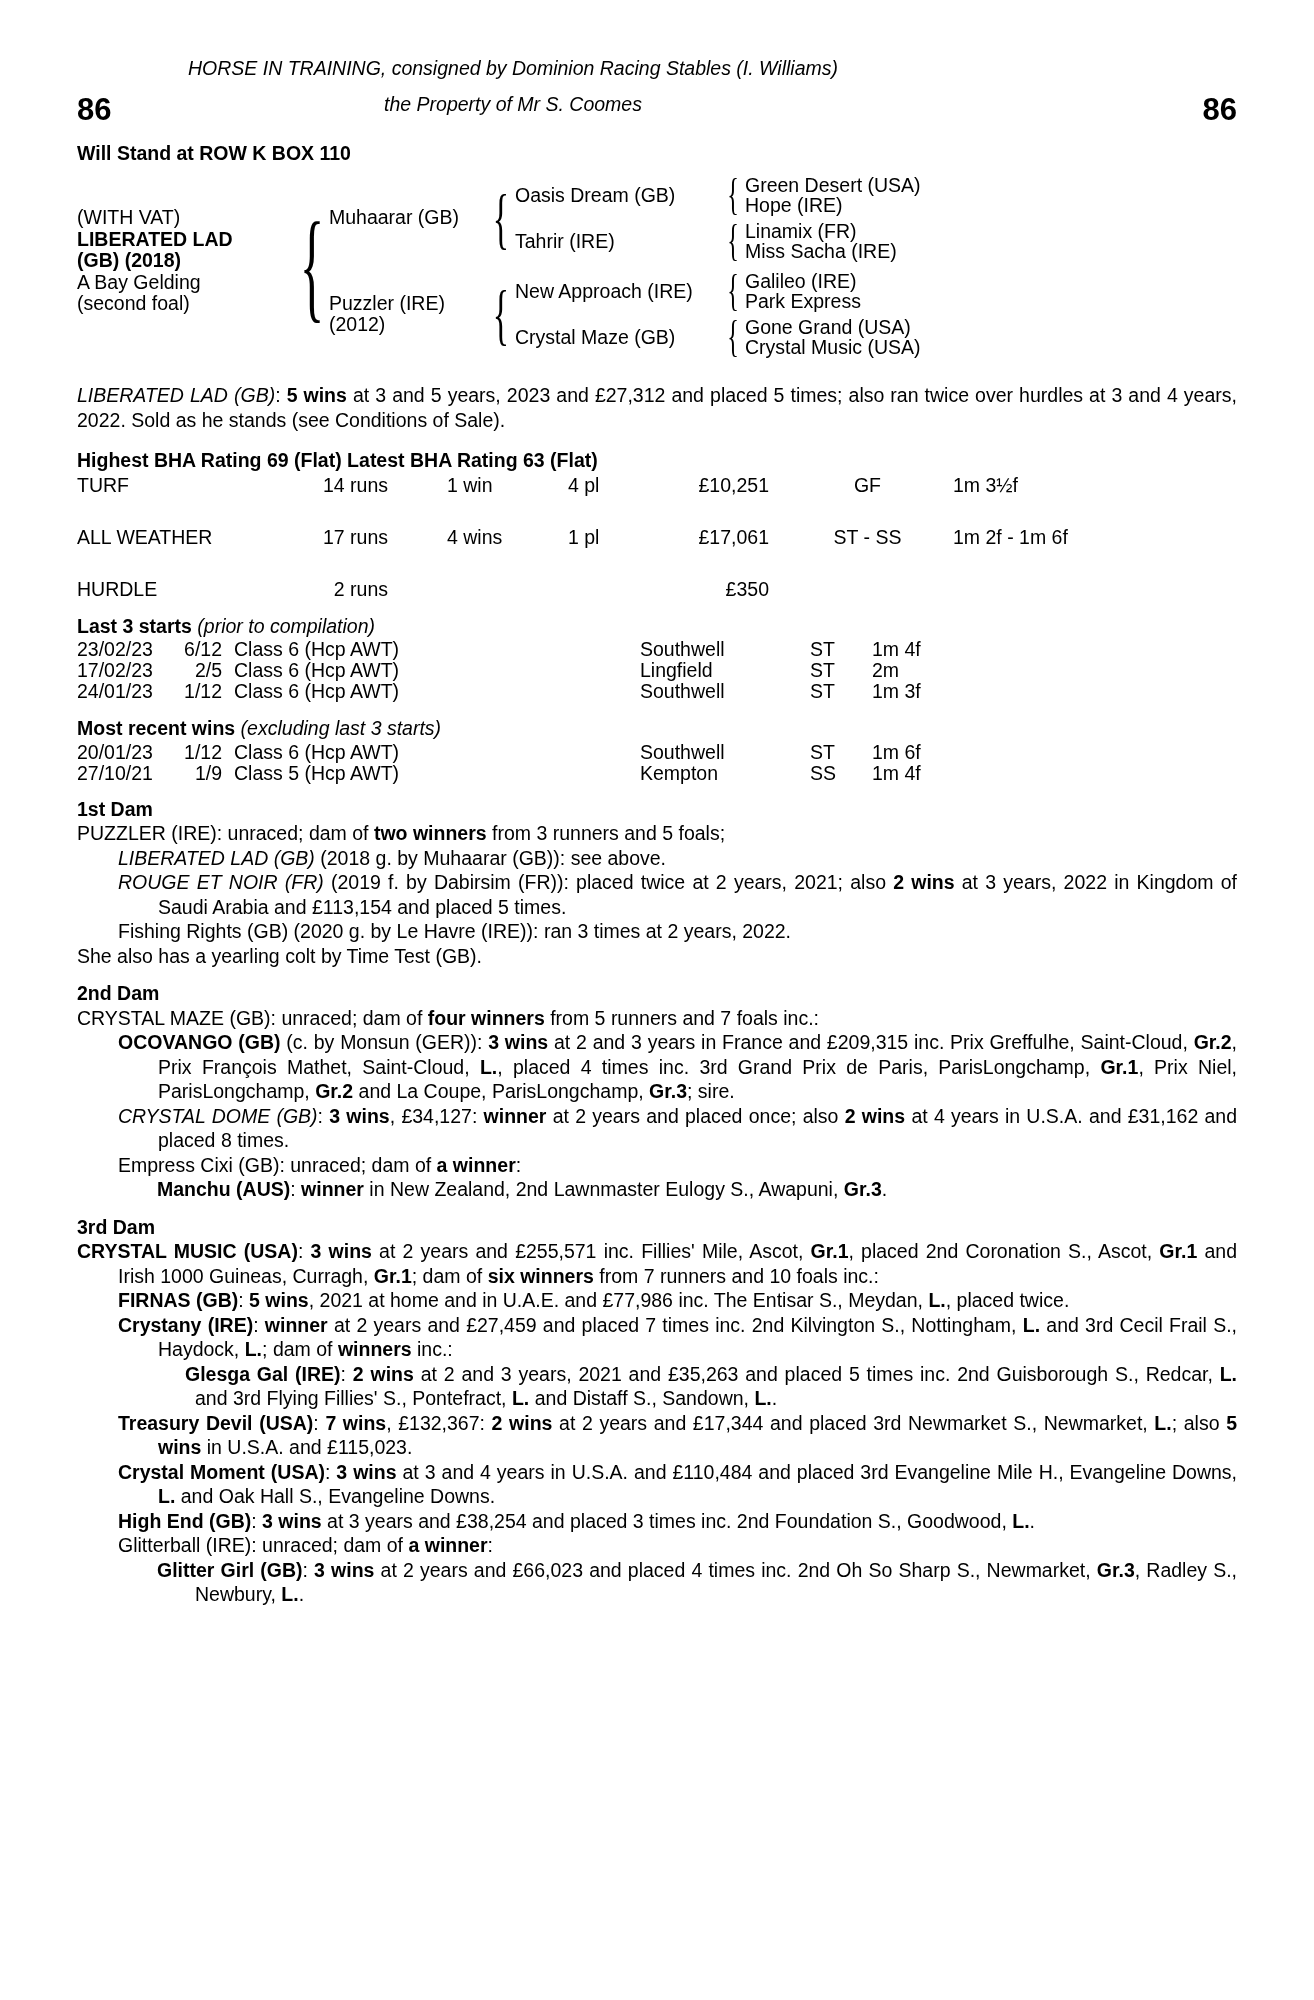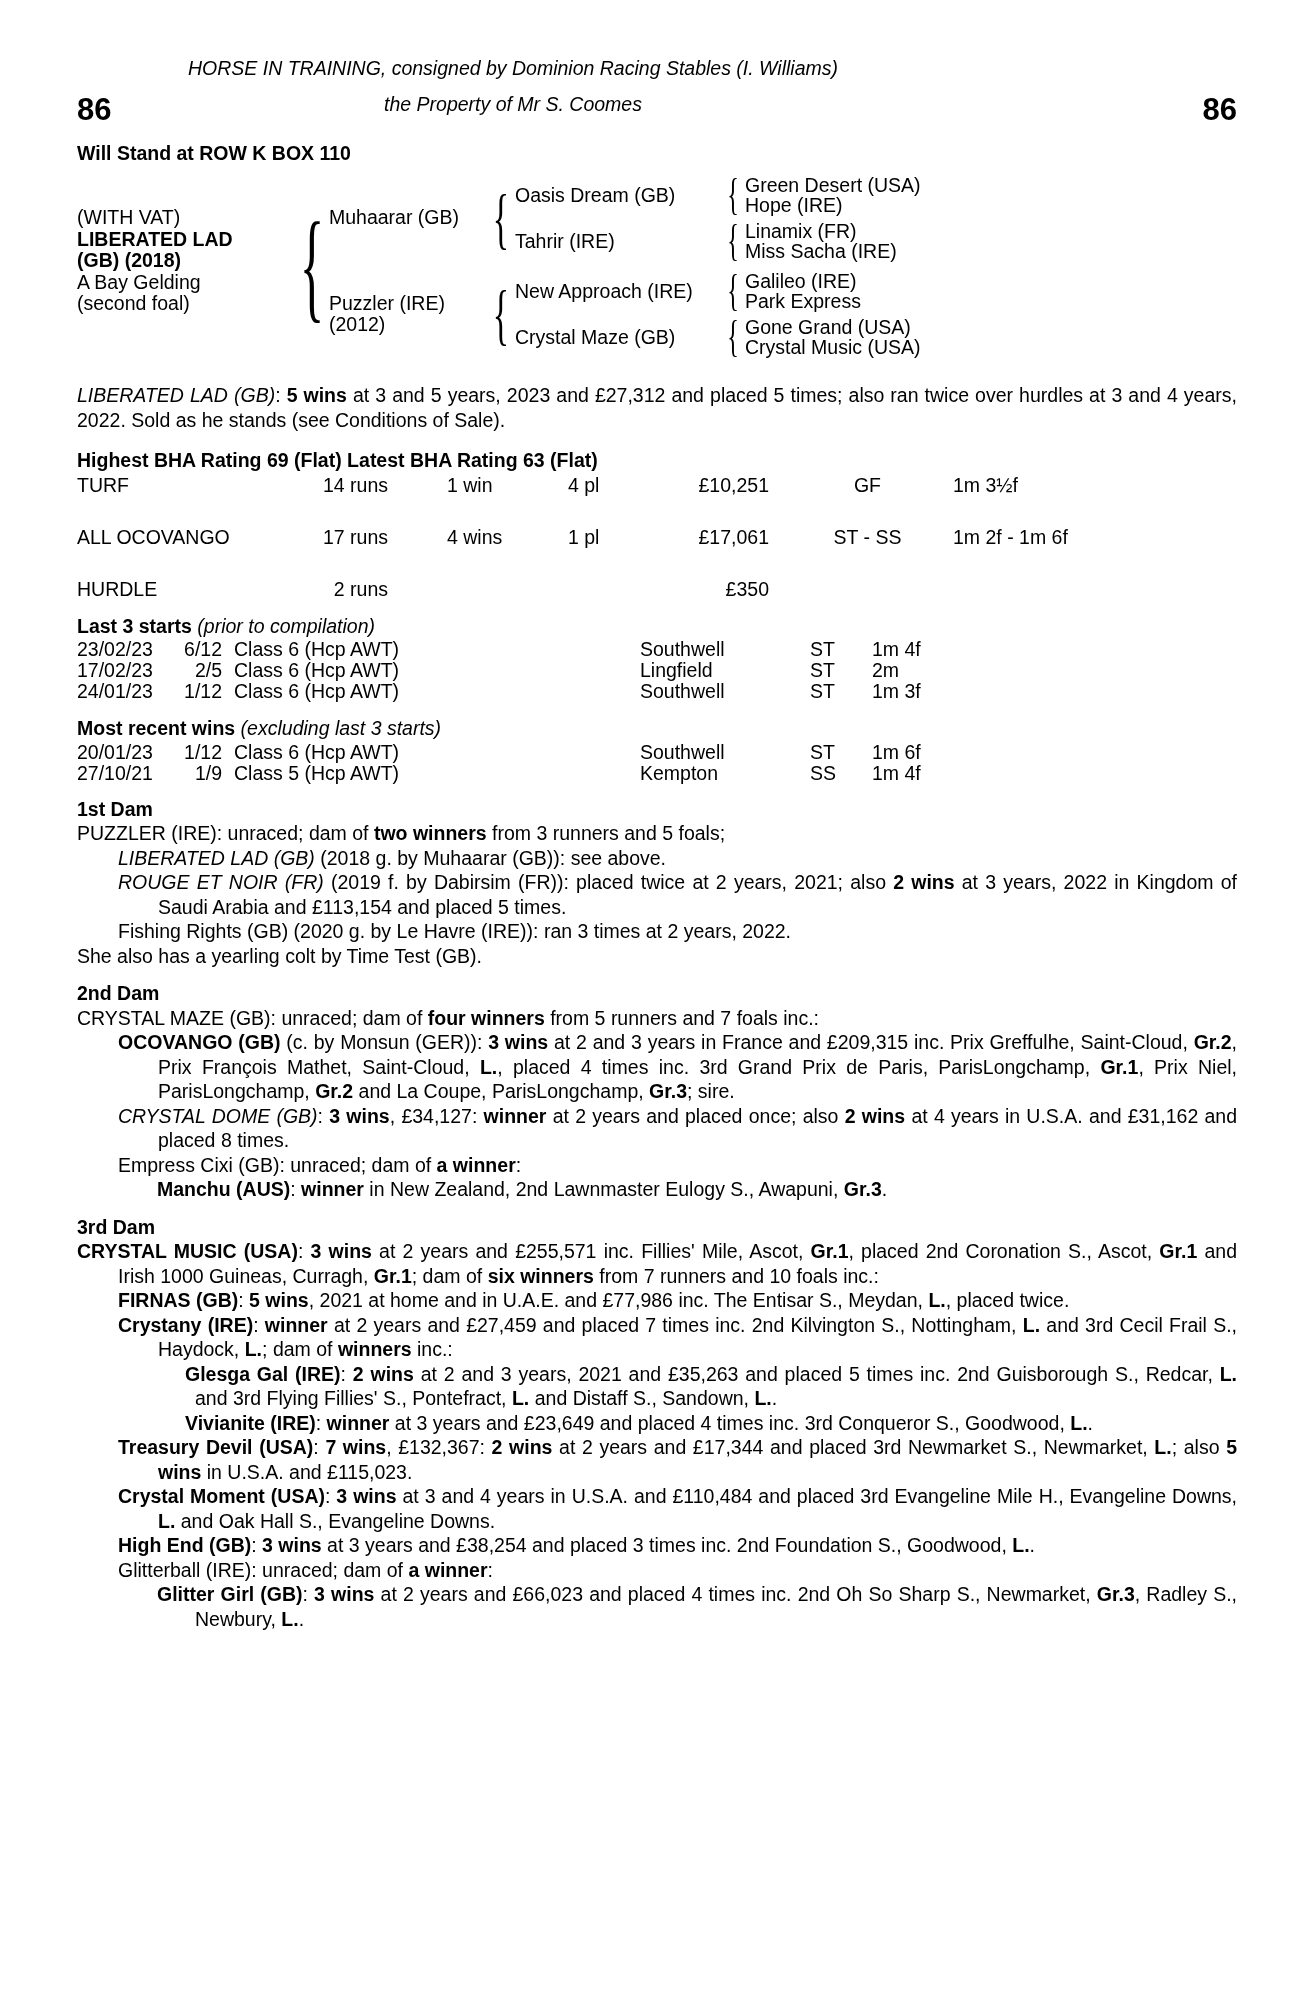--- a/index.html
+++ b/index.html
@@ -162,21 +162,21 @@
   <div class="b ratings">Highest BHA Rating 69 (Flat) Latest BHA Rating 63 (Flat)</div>
 
   <div class="stats">
       <div class="cell c0">TURF</div>
       <div class="cell c1">14 runs</div>
       <div class="cell c2">1 win</div>
       <div class="cell c3">4 pl</div>
       <div class="cell c4">£10,251</div>
       <div class="cell c5">GF</div>
       <div class="cell c6">1m 3½f</div>
-      <div class="cell c0">ALL OCOVANGO</div>
+      <div class="cell c0">ALL WEATHER</div>
       <div class="cell c1">17 runs</div>
       <div class="cell c2">4 wins</div>
       <div class="cell c3">1 pl</div>
       <div class="cell c4">£17,061</div>
       <div class="cell c5">ST - SS</div>
       <div class="cell c6">1m 2f - 1m 6f</div>
       <div class="cell c0">HURDLE</div>
       <div class="cell c1">2 runs</div>
       <div class="cell c2"></div>
       <div class="cell c3"></div>
@@ -234,21 +234,20 @@
       <div class="para ind0"><span>CRYSTAL MAZE (GB): unraced; dam of </span><span class="b">four winners</span><span> from 5 runners and 7 foals inc.:</span></div>
       <div class="para ind1"><span class="b">OCOVANGO (GB)</span><span> (c. by Monsun (GER)): </span><span class="b">3 wins</span><span> at 2 and 3 years in France and £209,315 inc. Prix Greffulhe, Saint-Cloud, </span><span class="b">Gr.2</span><span>, Prix François Mathet, Saint-Cloud, </span><span class="b">L.</span><span>, placed 4 times inc. 3rd Grand Prix de Paris, ParisLongchamp, </span><span class="b">Gr.1</span><span>, Prix Niel, ParisLongchamp, </span><span class="b">Gr.2</span><span> and La Coupe, ParisLongchamp, </span><span class="b">Gr.3</span><span>; sire.</span></div>
       <div class="para ind1"><span class="i">CRYSTAL DOME (GB)</span><span>: </span><span class="b">3 wins</span><span>, £34,127: </span><span class="b">winner</span><span> at 2 years and placed once; also </span><span class="b">2 wins</span><span> at 4 years in U.S.A. and £31,162 and placed 8 times.</span></div>
       <div class="para ind1"><span>Empress Cixi (GB): unraced; dam of </span><span class="b">a winner</span><span>:</span></div>
       <div class="para ind2"><span class="b">Manchu (AUS)</span><span>: </span><span class="b">winner</span><span> in New Zealand, 2nd Lawnmaster Eulogy S., Awapuni, </span><span class="b">Gr.3</span><span>.</span></div>
       <div class="sec-head">3rd Dam</div>
       <div class="para ind0"><span class="b">CRYSTAL MUSIC (USA)</span><span>: </span><span class="b">3 wins</span><span> at 2 years and £255,571 inc. Fillies' Mile, Ascot, </span><span class="b">Gr.1</span><span>, placed 2nd Coronation S., Ascot, </span><span class="b">Gr.1</span><span> and Irish 1000 Guineas, Curragh, </span><span class="b">Gr.1</span><span>; dam of </span><span class="b">six winners</span><span> from 7 runners and 10 foals inc.:</span></div>
       <div class="para ind1"><span class="b">FIRNAS (GB)</span><span>: </span><span class="b">5 wins</span><span>, 2021 at home and in U.A.E. and £77,986 inc. The Entisar S., Meydan, </span><span class="b">L.</span><span>, placed twice.</span></div>
       <div class="para ind1"><span class="b">Crystany (IRE)</span><span>: </span><span class="b">winner</span><span> at 2 years and £27,459 and placed 7 times inc. 2nd Kilvington S., Nottingham, </span><span class="b">L.</span><span> and 3rd Cecil Frail S., Haydock, </span><span class="b">L.</span><span>; dam of </span><span class="b">winners</span><span> inc.:</span></div>
       <div class="para ind3"><span class="b">Glesga Gal (IRE)</span><span>: </span><span class="b">2 wins</span><span> at 2 and 3 years, 2021 and £35,263 and placed 5 times inc. 2nd Guisborough S., Redcar, </span><span class="b">L.</span><span> and 3rd Flying Fillies' S., Pontefract, </span><span class="b">L.</span><span> and Distaff S., Sandown, </span><span class="b">L.</span><span>.</span></div>
-      <div class="para ind3"><span class="b">Vivianite (IRE)</span><span>: </span><span class="b">winner</span><span> at 3 years and £23,649 and placed 4 times inc. 3rd Conqueror S., Goodwood, </span><span class="b">L.</span><span>.</span></div>
       <div class="para ind1"><span class="b">Treasury Devil (USA)</span><span>: </span><span class="b">7 wins</span><span>, £132,367: </span><span class="b">2 wins</span><span> at 2 years and £17,344 and placed 3rd Newmarket S., Newmarket, </span><span class="b">L.</span><span>; also </span><span class="b">5 wins</span><span> in U.S.A. and £115,023.</span></div>
       <div class="para ind1"><span class="b">Crystal Moment (USA)</span><span>: </span><span class="b">3 wins</span><span> at 3 and 4 years in U.S.A. and £110,484 and placed 3rd Evangeline Mile H., Evangeline Downs, </span><span class="b">L.</span><span> and Oak Hall S., Evangeline Downs.</span></div>
       <div class="para ind1"><span class="b">High End (GB)</span><span>: </span><span class="b">3 wins</span><span> at 3 years and £38,254 and placed 3 times inc. 2nd Foundation S., Goodwood, </span><span class="b">L.</span><span>.</span></div>
       <div class="para ind1"><span>Glitterball (IRE): unraced; dam of </span><span class="b">a winner</span><span>:</span></div>
       <div class="para ind2"><span class="b">Glitter Girl (GB)</span><span>: </span><span class="b">3 wins</span><span> at 2 years and £66,023 and placed 4 times inc. 2nd Oh So Sharp S., Newmarket, </span><span class="b">Gr.3</span><span>, Radley S., Newbury, </span><span class="b">L.</span><span>.</span></div>
     </div>
 
 </div>
 
 </body></html>

